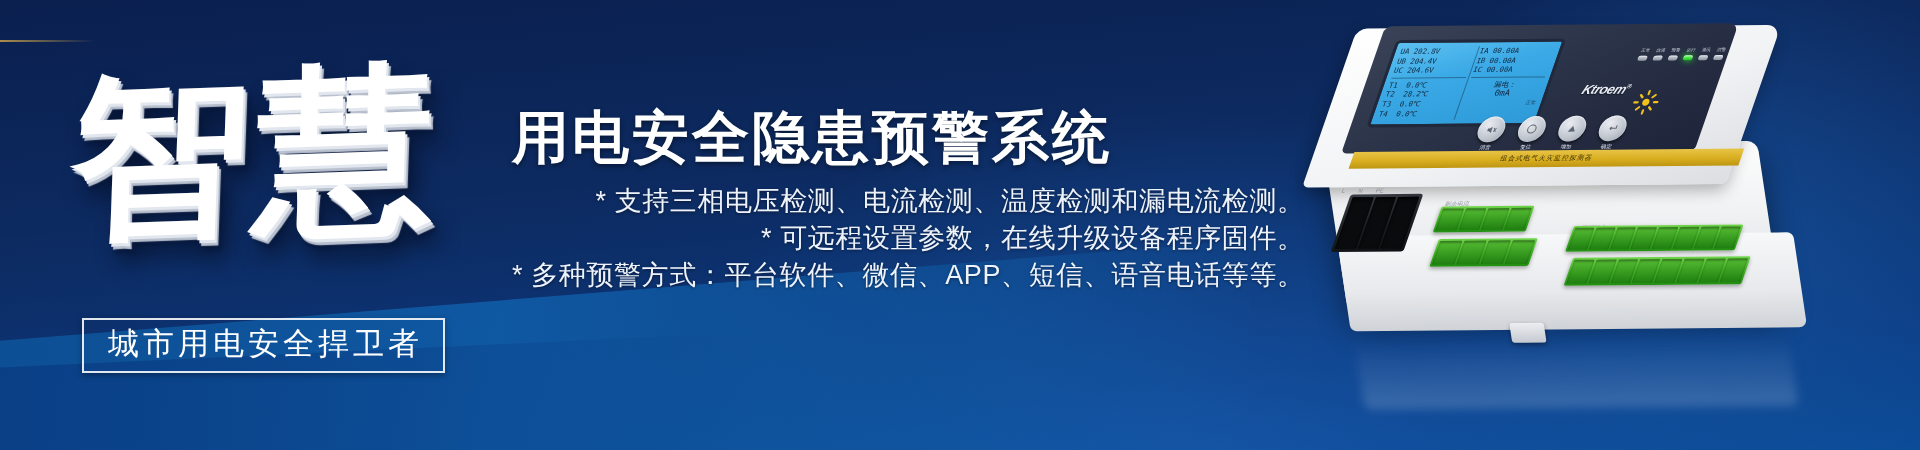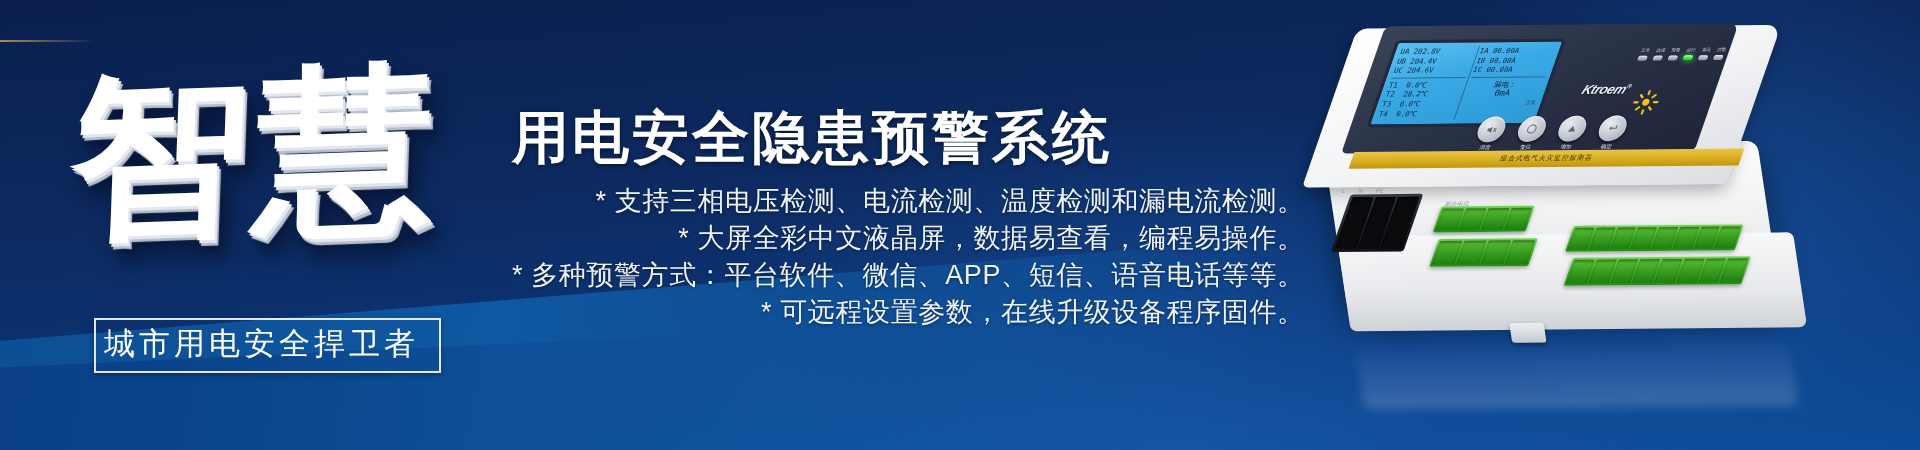--- a/index.html
+++ b/index.html
@@ -57,23 +57,23 @@
     text-shadow:
        2px 3px 0 #e2e6ee,
        4px 6px 1px #b9c1cf,
        6px 10px 3px rgba(8,22,54,0.55),
        10px 18px 22px rgba(4,12,32,0.75);
     white-space:nowrap;
     transform:skewX(-4deg) rotate(-2deg);
   }
 
   .badge {
-    position:absolute; left:94px; top:318px;
+    position:absolute; left:82px; top:318px;
     border:2px solid rgba(255,255,255,.88);
-    padding:7px 20px 9px 8px;
+    padding:7px 20px 9px 24px;
     color:#fff;
     font-size:31px;
     letter-spacing:4px;
     line-height:1.12;
     box-shadow:0 2px 6px rgba(0,0,0,.35);
     white-space:nowrap;
   }
 
   
   .headline {
@@ -279,23 +279,22 @@
   <div class="topline"></div>
 
   <div class="calli">智慧</div>
 
   <div class="badge">城市用电安全捍卫者</div>
 
   <div class="headline">用电安全隐患预警系统</div>
 
   <div class="bullets">
     <span class="li">* 支持三相电压检测、电流检测、温度检测和漏电流检测。</span>
-    <span class="li">* 大屏全彩中文液晶屏，数据易查看，编程易操作。</span>
+    <span class="li">* 可远程设置参数，在线升级设备程序固件。</span>
     <span class="li">* 多种预警方式：平台软件、微信、APP、短信、语音电话等等。</span>
-    <span class="li">* 可远程设置参数，在线升级设备程序固件。</span>
   </div>
 
   <div id="device">
 
     <div class="reflection"></div>
     <div class="dev-side"></div>
     <div class="dev-lowerface"></div>
     <div class="dev-top"></div>
 
     <div class="panel">

